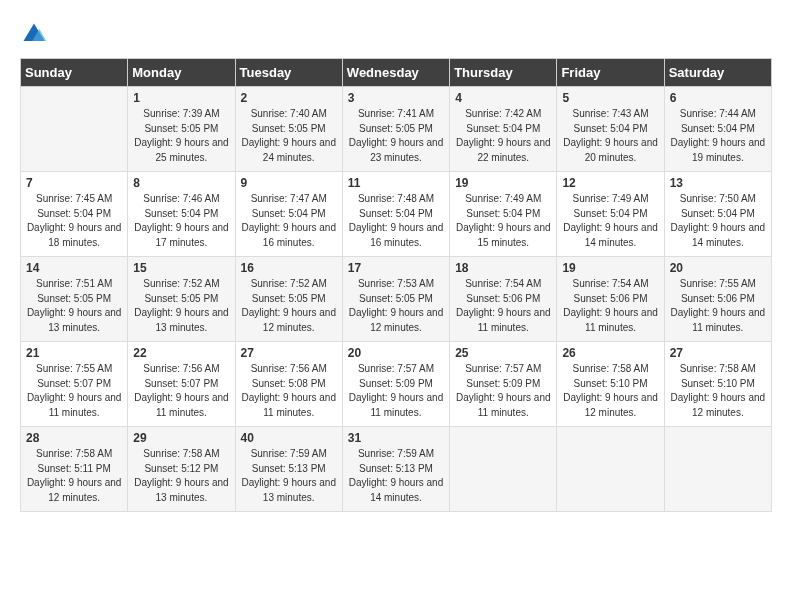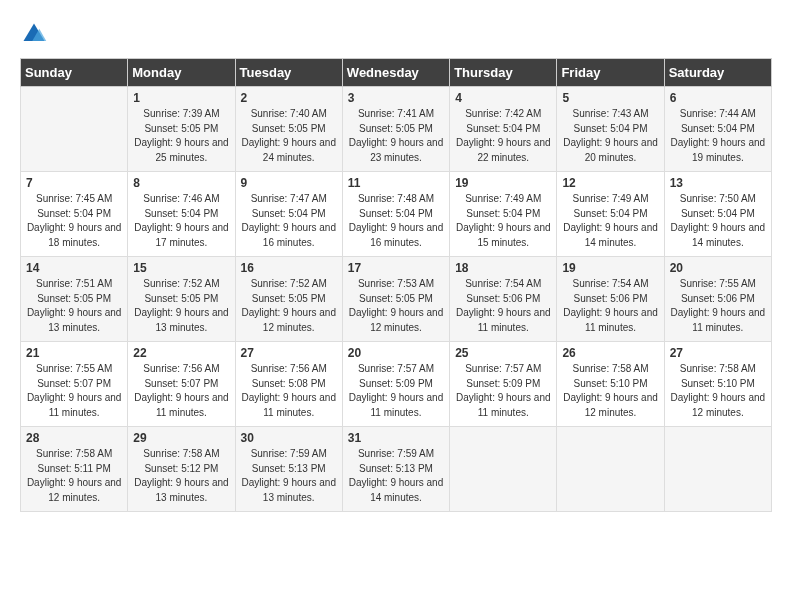--- a/index.html
+++ b/index.html
@@ -239,21 +239,21 @@
       <tr>
         <td>
           <span class="day-number">28</span>
           <div class="day-info">Sunrise: 7:58 AM<br>Sunset: 5:11 PM<br>Daylight: 9 hours and 12 minutes.</div>
         </td>
         <td>
           <span class="day-number">29</span>
           <div class="day-info">Sunrise: 7:58 AM<br>Sunset: 5:12 PM<br>Daylight: 9 hours and 13 minutes.</div>
         </td>
         <td>
-          <span class="day-number">30</span>
+          <span class="day-number">40</span>
           <div class="day-info">Sunrise: 7:59 AM<br>Sunset: 5:13 PM<br>Daylight: 9 hours and 13 minutes.</div>
         </td>
         <td>
           <span class="day-number">31</span>
           <div class="day-info">Sunrise: 7:59 AM<br>Sunset: 5:13 PM<br>Daylight: 9 hours and 14 minutes.</div>
         </td>
         <td></td>
         <td></td>
         <td></td>
       </tr>

